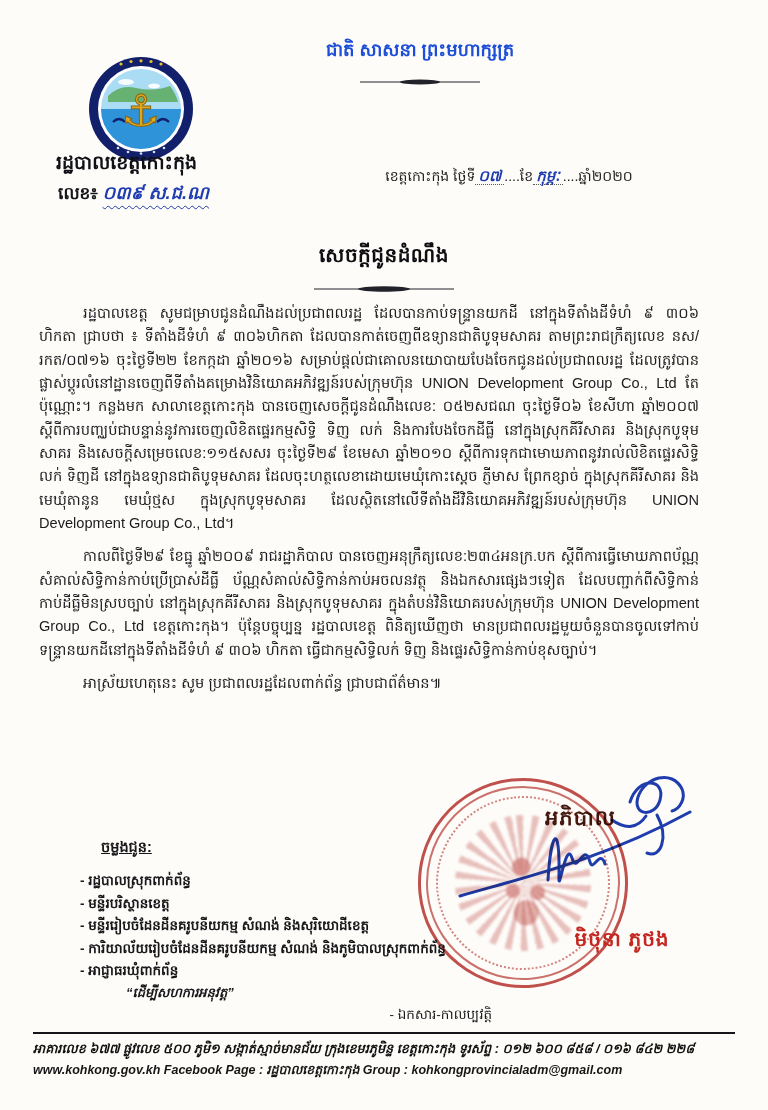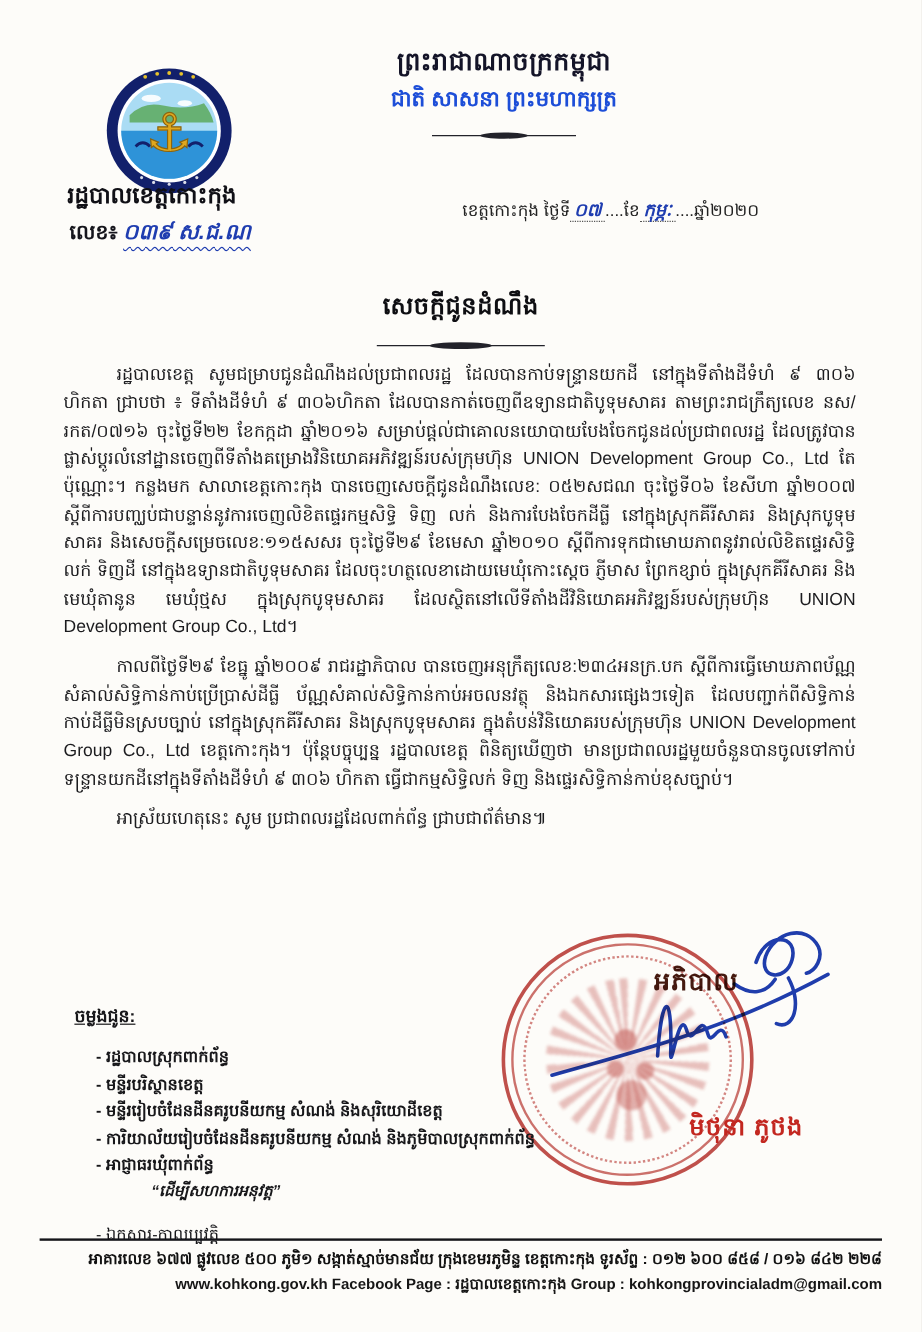--- a/index.html
+++ b/index.html
@@ -22,21 +22,21 @@
   .hand{color:#1f3db0;font-style:italic;font-weight:bold;}
   .doc-number .hand{font-size:18px;text-decoration:underline wavy 1px #1f3db0;text-underline-offset:6px;}
   
   .dateblock{position:absolute;left:270px;top:162px;width:478px;font-size:14px;line-height:1.9;text-align:center;color:#222;}
   .dotted{border-bottom:1px dotted #555;padding:0 3px;}
   .dateblock .hand{font-size:15px;}
   
   .titleblock{position:absolute;top:242px;left:0;width:768px;text-align:center;}
   .title{font-size:20px;font-weight:bold;color:#0e0e12;letter-spacing:.5px;}
   
-  .body{position:absolute;top:302px;left:53px;width:660px;}
+  .body{position:absolute;top:302px;left:39px;width:660px;}
   .body p{
     margin:0 0 10px 0;font-size:14.6px;line-height:1.6;
     text-align:justify;text-indent:44px;color:#1b1b1e;
   }
   .body p.closing{margin-top:4px;}
   
   .stamp{
     position:absolute;left:418px;top:778px;width:204px;height:204px;border-radius:50%;
     border:3px solid rgba(178,38,32,.8);mix-blend-mode:multiply;transform:rotate(-6deg);
   }
@@ -55,40 +55,39 @@
     position:absolute;left:545px;top:804px;font-size:21px;font-weight:bold;
     color:#45190f;letter-spacing:1px;mix-blend-mode:multiply;
   }
   .signature{position:absolute;left:452px;top:760px;mix-blend-mode:multiply;}
   .sig-name{
     position:absolute;left:522px;top:926px;width:200px;text-align:center;
     font-size:20px;font-weight:bold;color:#c32720;letter-spacing:1px;
   }
   
   .cc{position:absolute;left:62px;top:838px;width:430px;font-size:13.5px;color:#17171a;}
-  .cc .cc-label{font-weight:bold;text-decoration:underline;font-size:14.5px;margin-bottom:12px;}
+  .cc .cc-label{font-weight:bold;text-decoration:underline;font-size:14.5px;margin-bottom:12px;margin-left:39px;}
   .cc ul{list-style:none;margin:0;padding:0 0 0 18px;font-weight:bold;}
   .cc li{margin:3px 0;line-height:1.45;}
   .cc li::before{content:"- ";}
   .cc .note{font-style:italic;font-weight:bold;padding-left:64px;margin:3px 0;font-size:13px;}
   .cc .archive::before{content:"- ";}
-  .cc .archive{padding-left:18px;margin-top:17px;}
+  .cc .archive{padding-left:18px;margin-top:3px;text-align:right;}
   
-  .footer{position:absolute;left:33px;bottom:30px;width:702px;text-align:right;}
+  .footer{position:absolute;left:33px;bottom:30px;width:702px;text-align:left;font-style:italic;}
   .footer .rule{border-top:2.5px solid #15151a;margin-bottom:5px;}
   .footer .addr{font-size:12.8px;font-weight:bold;color:#111;line-height:1.5;}
   .footer .web{font-size:12.5px;font-weight:bold;color:#161616;margin-top:4px;}
 </style>
 </head>
 <body>
 
 <div class="page">
 
   <div class="header">
-    <div class="kingdom">ព្រះរាជាណាចក្រកម្ពុជា</div>
     <div class="motto">ជាតិ សាសនា ព្រះមហាក្សត្រ</div>
     <div class="ornament">
       <svg width="130" height="10" viewBox="0 0 130 10">
         <path d="M5,5 H125" stroke="#22222a" stroke-width="1.2"></path>
         <ellipse cx="65" cy="5" rx="20" ry="2.6" fill="#22222a"></ellipse>
       </svg>
     </div>
   </div>
 
   <div class="emblem">

